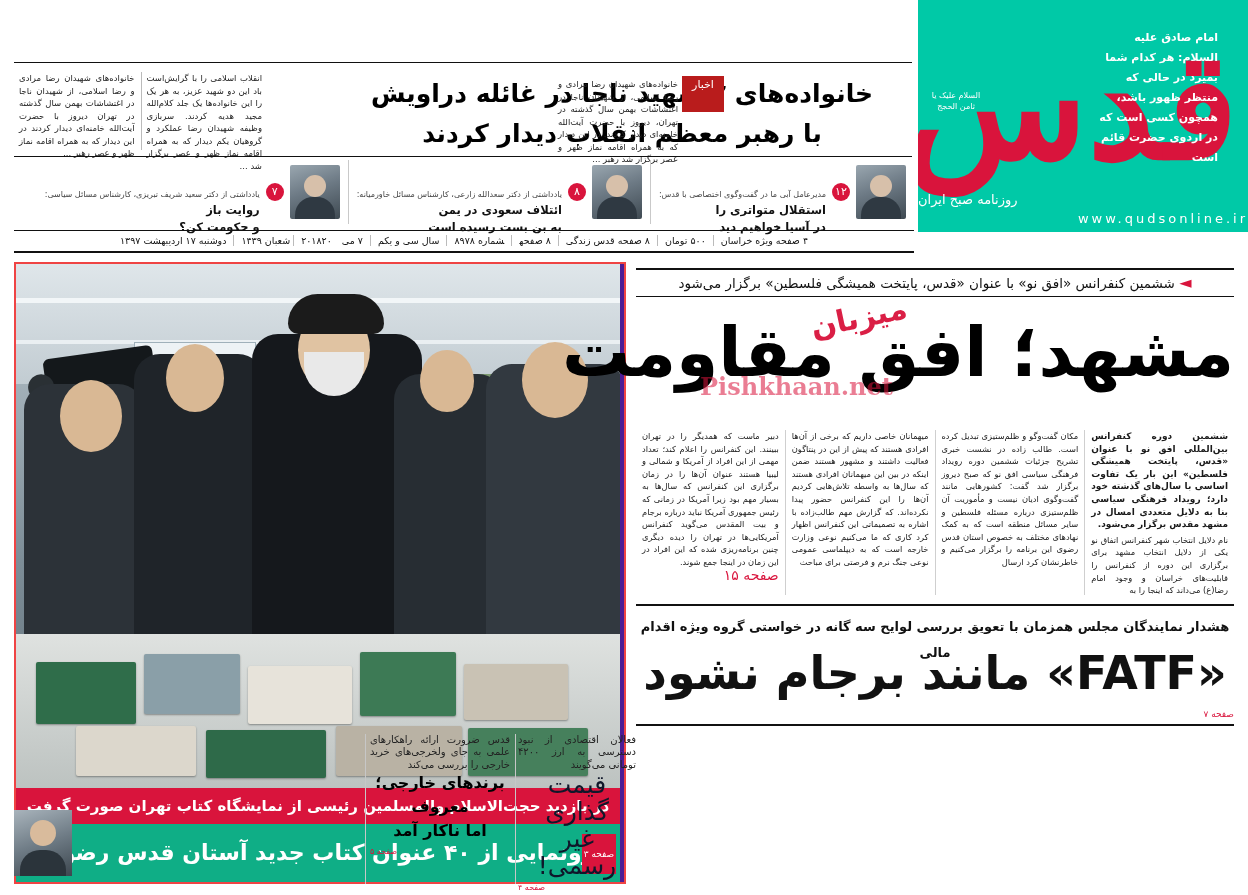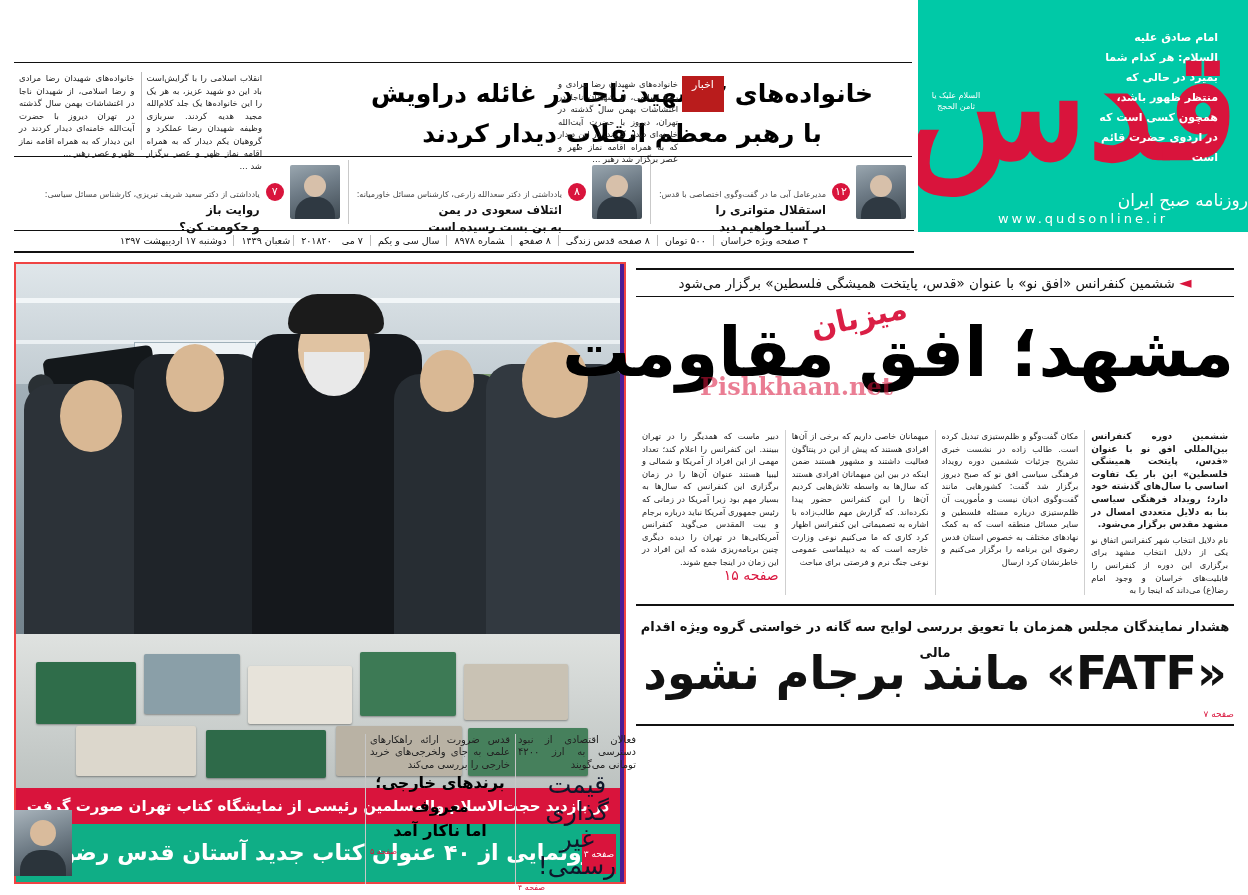--- a/index.html
+++ b/index.html
@@ -25,25 +25,25 @@
   .logo-sub{
     position:absolute;right:30px;top:28px;width:120px;text-align:right;
     color:#ffffff;font-size:11px;line-height:20px;font-weight:bold;
   }
   .logo-left-note{
     position:absolute;left:8px;top:90px;width:60px;text-align:center;
     color:#ffffff;font-size:8px;line-height:11px;
   }
   .logo-strip{
     position:absolute;right:0;bottom:22px;width:330px;height:20px;
-    color:#ffffff;font-size:17px;text-align:right;line-height:20px;letter-spacing:1px;
+    color:#ffffff;font-size:13px;text-align:left;line-height:20px;letter-spacing:1px;
   }
   .logo-url{
     position:absolute;right:0;bottom:4px;width:330px;height:18px;
-    color:#ffffff;font-size:13px;text-align:center;line-height:18px;letter-spacing:3px;
+    color:#ffffff;font-size:13px;line-height:18px;letter-spacing:3px;
   }
 
   .top-news{
     position:absolute;right:336px;top:8px;width:580px;height:140px;
   }
   .top-headline{
     position:absolute;right:0;top:66px;width:580px;
     font-size:25px;font-weight:bold;line-height:40px;text-align:center;color:#000;
   }
   .akhbar-tag{

